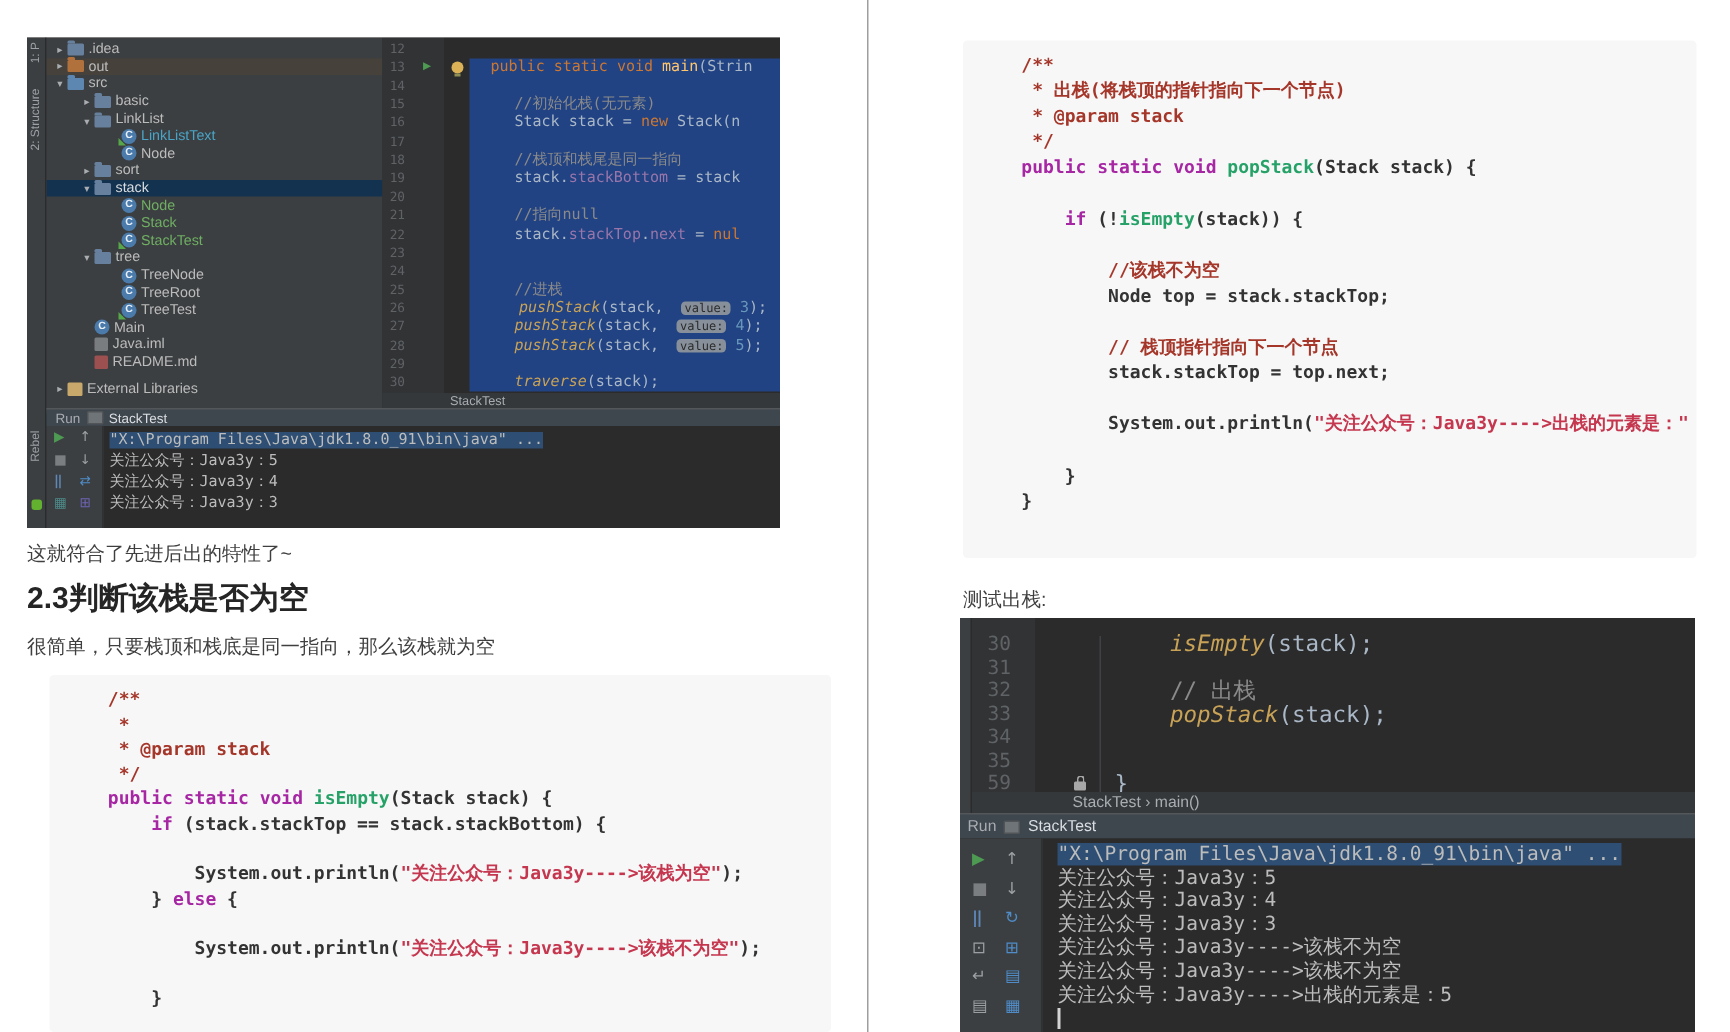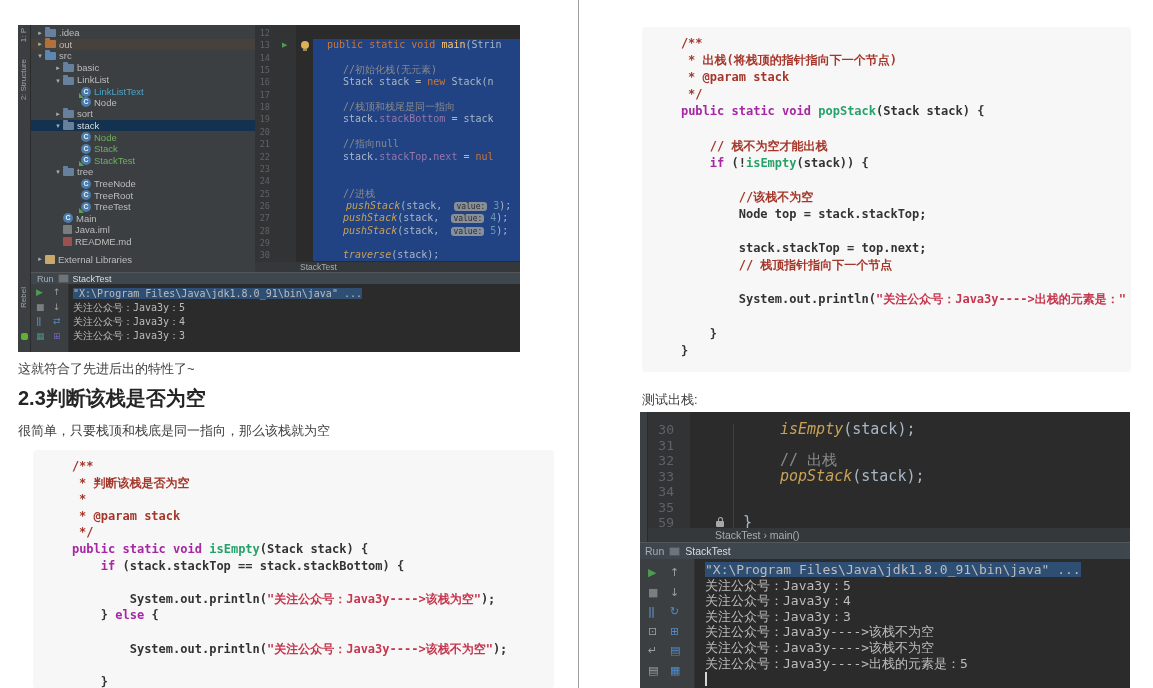--- a/index.html
+++ b/index.html
@@ -140,21 +140,21 @@
           <div class="trow" style="padding-left: 22px;">
             <span class="arr">▸</span>
             <span class="ic ic-pkg"></span>
             <span class="tl">basic</span>
           </div>
           <div class="trow" style="padding-left: 22px; align-items: flex-end;">
             <span class="arr">▾</span>
             <span class="ic ic-pkg"></span>
             <span class="tl">LinkList</span>
           </div>
-          <div class="trow" style="padding-left: 40px; align-items: flex-end;">
+          <div class="trow" style="padding-left: 40px;">
             <span class="arr"> </span>
             <span class="ic ic-clst">C</span>
             <span class="tl tl-blue">LinkListText</span>
           </div>
           <div class="trow" style="padding-left: 40px;">
             <span class="arr"> </span>
             <span class="ic ic-cls">C</span>
             <span class="tl">Node</span>
           </div>
           <div class="trow" style="padding-left: 22px;">
@@ -288,21 +288,20 @@
             <div class="cline" style="top: 45px; left: 4px;"><span>关注公众号：Java3y：3</span></div>
           </div>
       </div>
     </figure>
 
     <p class="para" style="left:18px;top:360px">这就符合了先进后出的特性了~</p>
     <h2 class="heading" style="left:18px;top:385px">2.3判断该栈是否为空</h2>
     <p class="para" style="left:18px;top:422px">很简单，只要栈顶和栈底是同一指向，那么该栈就为空</p>
     <div class="acode" id="code1" style="left:33px;top:450px;width:521px;height:238px">
         <div class="acode-line" style="line-height: 16.6px; height: 16.6px;"><span class="a-c">    /**</span></div>
-        <div class="acode-line" style="line-height: 16.6px; height: 16.6px;"><span class="a-c">     * 判断该栈是否为空</span></div>
         <div class="acode-line" style="line-height: 16.6px; height: 16.6px;"><span class="a-c">     *</span></div>
         <div class="acode-line" style="line-height: 16.6px; height: 16.6px;"><span class="a-c">     * @param stack</span></div>
         <div class="acode-line" style="line-height: 16.6px; height: 16.6px;"><span class="a-c">     */</span></div>
         <div class="acode-line" style="line-height: 16.6px; height: 16.6px;"><span class="a-p">    </span><span class="a-k">public</span><span class="a-p"> </span><span class="a-k">static</span><span class="a-p"> </span><span class="a-k">void</span><span class="a-p"> </span><span class="a-f">isEmpty</span><span class="a-p">(Stack stack) {</span></div>
         <div class="acode-line" style="line-height: 16.6px; height: 16.6px;"><span class="a-p">        </span><span class="a-k">if</span><span class="a-p"> (stack.stackTop == stack.stackBottom) {</span></div>
         <div class="acode-line" style="line-height: 16.6px; height: 16.6px;">&nbsp;</div>
         <div class="acode-line" style="line-height: 16.6px; height: 16.6px;"><span class="a-p">            System.out.println(</span><span class="a-s">"关注公众号：Java3y----&gt;该栈为空"</span><span class="a-p">);</span></div>
         <div class="acode-line" style="line-height: 16.6px; height: 16.6px;"><span class="a-p">        } </span><span class="a-k">else</span><span class="a-p"> {</span></div>
         <div class="acode-line" style="line-height: 16.6px; height: 16.6px;">&nbsp;</div>
         <div class="acode-line" style="line-height: 16.6px; height: 16.6px;"><span class="a-p">            System.out.println(</span><span class="a-s">"关注公众号：Java3y----&gt;该栈不为空"</span><span class="a-p">);</span></div>
@@ -312,28 +311,27 @@
   </section>
 
   <section>
     <div class="acode" id="code2" style="left:642px;top:27px;width:489px;height:345px">
         <div class="acode-line" style="line-height: 17.1px; height: 17.1px;"><span class="a-c">    /**</span></div>
         <div class="acode-line" style="line-height: 17.1px; height: 17.1px;"><span class="a-c">     * 出栈(将栈顶的指针指向下一个节点)</span></div>
         <div class="acode-line" style="line-height: 17.1px; height: 17.1px;"><span class="a-c">     * @param stack</span></div>
         <div class="acode-line" style="line-height: 17.1px; height: 17.1px;"><span class="a-c">     */</span></div>
         <div class="acode-line" style="line-height: 17.1px; height: 17.1px;"><span class="a-p">    </span><span class="a-k">public</span><span class="a-p"> </span><span class="a-k">static</span><span class="a-p"> </span><span class="a-k">void</span><span class="a-p"> </span><span class="a-f">popStack</span><span class="a-p">(Stack stack) {</span></div>
         <div class="acode-line" style="line-height: 17.1px; height: 17.1px;">&nbsp;</div>
-        <div class="acode-line" style="line-height: 17.1px; height: 17.1px;"><span class="a-c">        // 栈不为空才能出栈</span></div>
         <div class="acode-line" style="line-height: 17.1px; height: 17.1px;"><span class="a-p">        </span><span class="a-k">if</span><span class="a-p"> (!</span><span class="a-f">isEmpty</span><span class="a-p">(stack)) {</span></div>
         <div class="acode-line" style="line-height: 17.1px; height: 17.1px;">&nbsp;</div>
         <div class="acode-line" style="line-height: 17.1px; height: 17.1px;"><span class="a-c">            //该栈不为空</span></div>
         <div class="acode-line" style="line-height: 17.1px; height: 17.1px;"><span class="a-p">            Node top = stack.stackTop;</span></div>
         <div class="acode-line" style="line-height: 17.1px; height: 17.1px;">&nbsp;</div>
+        <div class="acode-line" style="line-height: 17.1px; height: 17.1px;"><span class="a-c">            // 栈顶指针指向下一个节点</span></div>
         <div class="acode-line" style="line-height: 17.1px; height: 17.1px;"><span class="a-p">            stack.stackTop = top.next;</span></div>
-        <div class="acode-line" style="line-height: 17.1px; height: 17.1px;"><span class="a-c">            // 栈顶指针指向下一个节点</span></div>
         <div class="acode-line" style="line-height: 17.1px; height: 17.1px;">&nbsp;</div>
         <div class="acode-line" style="line-height: 17.1px; height: 17.1px;"><span class="a-p">            System.out.println(</span><span class="a-s">"关注公众号：Java3y----&gt;出栈的元素是："</span><span class="a-p"> + top.data);</span></div>
         <div class="acode-line" style="line-height: 17.1px; height: 17.1px;">&nbsp;</div>
         <div class="acode-line" style="line-height: 17.1px; height: 17.1px;"><span class="a-p">        }</span></div>
         <div class="acode-line" style="line-height: 17.1px; height: 17.1px;"><span class="a-p">    }</span></div>
       </div>
     <p class="para" style="left:642px;top:391px">测试出栈:</p>
 
     <figure class="shot shot2">
       <div class="strip strip2">

